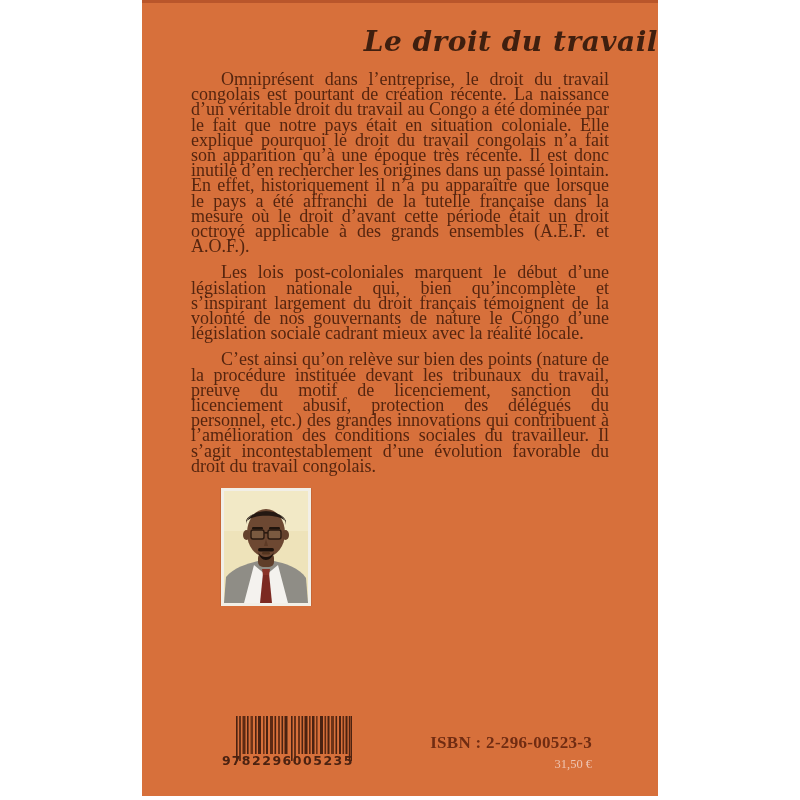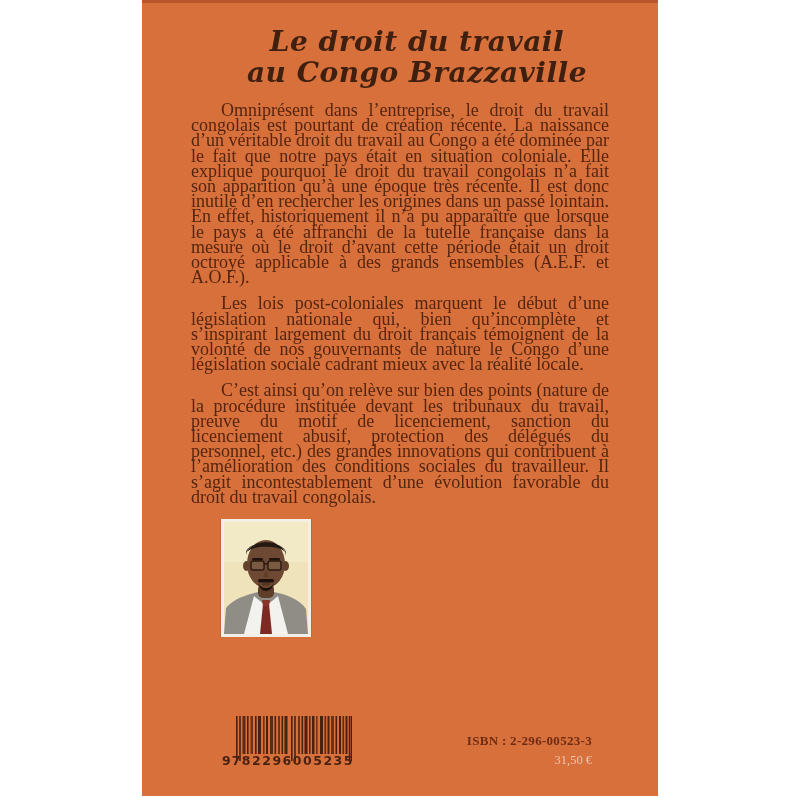--- a/index.html
+++ b/index.html
@@ -6,21 +6,21 @@
   body{
     width:800px;height:800px;background:#ffffff;position:relative;overflow:hidden;
     font-family:"Liberation Serif", serif;
   }
   .cover{
     position:absolute;left:142px;top:0;width:516px;height:796px;
     background:var(--cover_bg,#d7703b);
     background-image:linear-gradient(180deg,#b9562b 0,#b9562b 3px,var(--cover_bg,#d7703b) 3px);
   }
   .title{
-    margin-top:26px;text-align:center;
+    margin-top:26px;text-align:right;
     font-family:"DejaVu Serif", serif;font-style:italic;font-weight:bold;
     font-size:28px;line-height:31px;color:var(--title_ink,#3f1f0f);
     letter-spacing:0.5px;
     padding-left:34px;
   }
   .text-block{
     width:418px;margin:15px auto 0;
   }
   .text-block p{
     margin:0 0 11px;font-size:18px;line-height:15.2px;text-align:justify;
@@ -49,36 +49,35 @@
     display:flex;margin-top:-9px;align-items:baseline;
     font-family:"DejaVu Sans", sans-serif;font-size:12.5px;font-weight:bold;
     color:var(--barcode_ink,#4b2211);letter-spacing:1.5px;
   }
   .bc-digit9{width:16px;letter-spacing:0;}
   .bc-g1,.bc-g2{flex:1;text-align:left;}
   .pricing{
     position:absolute;right:66px;top:733px;text-align:right;
   }
   .isbn{
-    font-size:13px;font-weight:bold;color:var(--isbn_ink,#702c12);
+    font-size:17px;font-weight:bold;color:var(--isbn_ink,#702c12);
     letter-spacing:0.3px;
   }
   .price{
     margin-top:4px;font-size:12.5px;font-weight:normal;
     color:var(--price_ink,#eec5b2);
   }
 </style>
 </head>
 <body>
 
 <div class="cover">
 
   <div class="title">
     <div>Le droit du travail</div>
-    <div>au Congo Brazzaville</div>
   </div>
 
   <div class="text-block">
     <p>Omniprésent dans l’entreprise, le droit du travail congolais est pourtant de création récente. La naissance d’un véritable droit du travail au Congo a été dominée par le fait que notre pays était en situation coloniale. Elle explique pourquoi le droit du travail congolais n’a fait son apparition qu’à une époque très récente. Il est donc inutile d’en rechercher les origines dans un passé lointain. En effet, historiquement il n’a pu apparaître que lorsque le pays a été affranchi de la tutelle française dans la mesure où le droit d’avant cette période était un droit octroyé applicable à des grands ensembles (A.E.F. et A.O.F.).</p>
     <p>Les lois post-coloniales marquent le début d’une législation nationale qui, bien qu’incomplète et s’inspirant largement du droit français témoignent de la volonté de nos gouvernants de nature le Congo d’une législation sociale cadrant mieux avec la réalité locale.</p>
     <p>C’est ainsi qu’on relève sur bien des points (nature de la procédure instituée devant les tribunaux du travail, preuve du motif de licenciement, sanction du licenciement abusif, protection des délégués du personnel, etc.) des grandes innovations qui contribuent à l’amélioration des conditions sociales du travailleur. Il s’agit incontestablement d’une évolution favorable du droit du travail congolais.</p>
   </div>
 
   <div class="author">
     <div class="photo">

